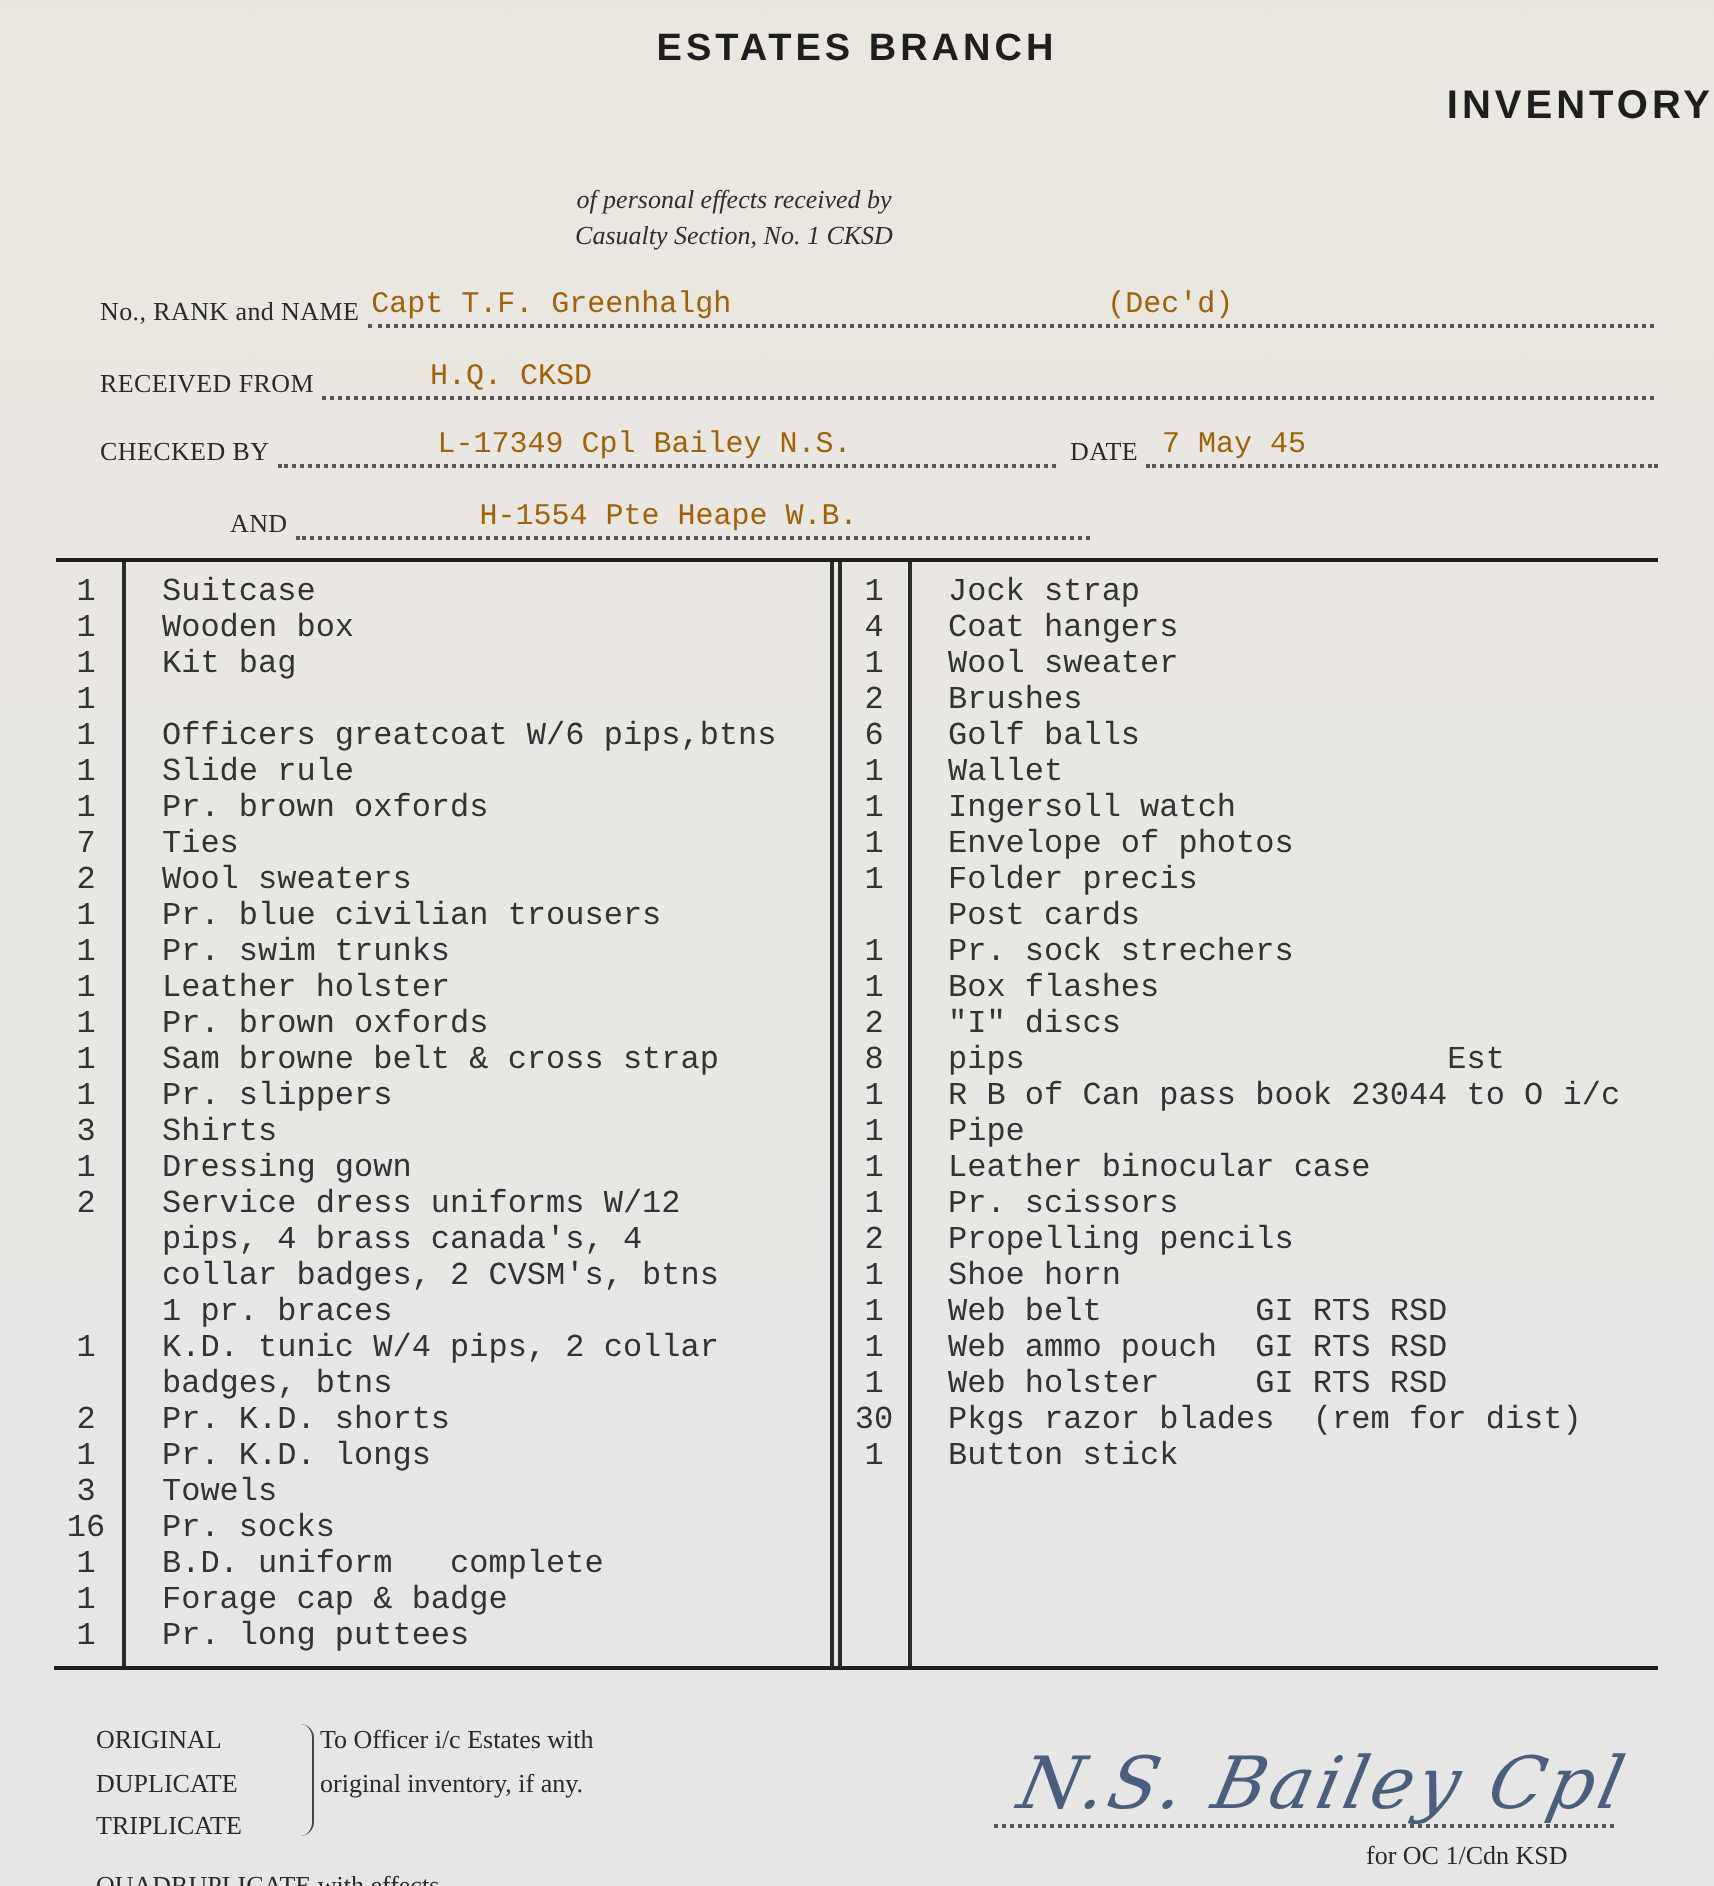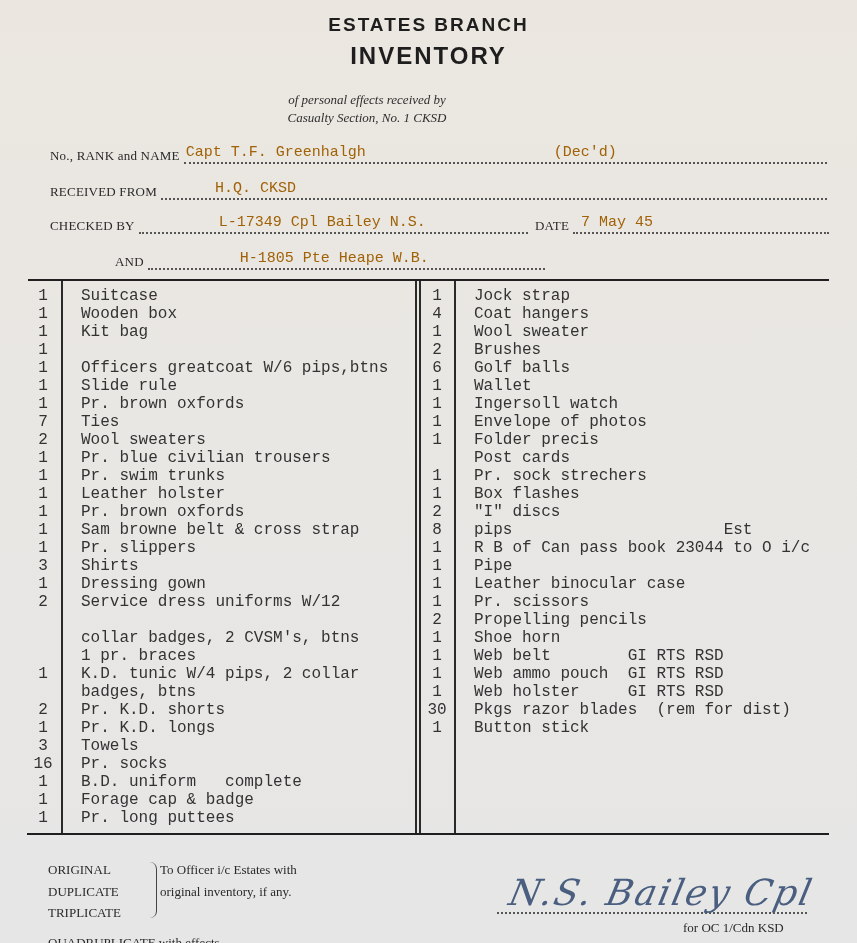--- a/index.html
+++ b/index.html
@@ -7,23 +7,23 @@
       width: 857px; height: 943px; overflow: hidden; position: relative;
       background: linear-gradient(180deg, #ebe7e0 0%, #e9e7e3 40%, #e6e6e6 100%);
       color: #2a2a2a;
     }
     .hdr1 {
       position: absolute; left: 0; width: 857px; top: 14px; text-align: center;
       font-family: "Liberation Sans", sans-serif; font-weight: bold;
       font-size: 19px; letter-spacing: 2px; color: #1e1e1e;
     }
     .hdr2 {
-      position: absolute; left: 0; width: 857px; top: 42px; text-align: center;
+      position: absolute; left: 0; width: 857px; top: 42px; text-align: right;
       font-family: "Liberation Sans", sans-serif; font-weight: bold;
-      font-size: 24px; letter-spacing: 2px; color: #1e1e1e;
+      font-size: 20px; letter-spacing: 2px; color: #1e1e1e;
     }
     .sub {
       position: absolute; left: 3px; width: 728px; text-align: center;
       font-family: "Liberation Serif", serif; font-style: italic;
       font-size: 13px; color: #2e2e2e;
     }
     .field {
       position: absolute; height: 20px;
       font-family: "Liberation Serif", serif; font-size: 13px; color: #2a2a2a;
       display: flex; align-items: flex-end;
@@ -98,21 +98,21 @@
   <div class="field" style="left:535px; width:294px; top:214px;">
     <span class="lbl">DATE</span>
     <span class="dots">
       <span class="val" style="left:8px;">7 May 45</span>
     </span>
   </div>
 
   <div class="field" style="left:115px; width:430px; top:250px;">
     <span class="lbl">AND</span>
     <span class="dots">
-      <span class="val" style="left:92px;">H-1805 Pte Heape W.B.</span>
+      <span class="val" style="left:92px;">H-1554 Pte Heape W.B.</span>
     </span>
   </div>
 
   <div class="rule-top"></div>
   <div class="rule-bot"></div>
   <div class="vline" style="left:61px;"></div>
   <div class="vline" style="left:415px;"></div>
   <div class="vline" style="left:419px;"></div>
   <div class="vline" style="left:454px;"></div>
 
@@ -128,21 +128,21 @@
     <div class="row"><span class="qty" style="width:30px;">2</span><span style="margin-left:23px;">Wool sweaters</span></div>
     <div class="row"><span class="qty" style="width:30px;">1</span><span style="margin-left:23px;">Pr. blue civilian trousers</span></div>
     <div class="row"><span class="qty" style="width:30px;">1</span><span style="margin-left:23px;">Pr. swim trunks</span></div>
     <div class="row"><span class="qty" style="width:30px;">1</span><span style="margin-left:23px;">Leather holster</span></div>
     <div class="row"><span class="qty" style="width:30px;">1</span><span style="margin-left:23px;">Pr. brown oxfords</span></div>
     <div class="row"><span class="qty" style="width:30px;">1</span><span style="margin-left:23px;">Sam browne belt &amp; cross strap</span></div>
     <div class="row"><span class="qty" style="width:30px;">1</span><span style="margin-left:23px;">Pr. slippers</span></div>
     <div class="row"><span class="qty" style="width:30px;">3</span><span style="margin-left:23px;">Shirts</span></div>
     <div class="row"><span class="qty" style="width:30px;">1</span><span style="margin-left:23px;">Dressing gown</span></div>
     <div class="row"><span class="qty" style="width:30px;">2</span><span style="margin-left:23px;">Service dress uniforms W/12</span></div>
-    <div class="row"><span class="qty" style="width:30px;"></span></div>
+    <div class="row"><span class="qty" style="width:30px;"></span><span style="margin-left:23px;">pips, 4 brass canada's, 4</span></div>
     <div class="row"><span class="qty" style="width:30px;"></span><span style="margin-left:23px;">collar badges, 2 CVSM's, btns</span></div>
     <div class="row"><span class="qty" style="width:30px;"></span><span style="margin-left:23px;">1 pr. braces</span></div>
     <div class="row"><span class="qty" style="width:30px;">1</span><span style="margin-left:23px;">K.D. tunic W/4 pips, 2 collar</span></div>
     <div class="row"><span class="qty" style="width:30px;"></span><span style="margin-left:23px;">badges, btns</span></div>
     <div class="row"><span class="qty" style="width:30px;">2</span><span style="margin-left:23px;">Pr. K.D. shorts</span></div>
     <div class="row"><span class="qty" style="width:30px;">1</span><span style="margin-left:23px;">Pr. K.D. longs</span></div>
     <div class="row"><span class="qty" style="width:30px;">3</span><span style="margin-left:23px;">Towels</span></div>
     <div class="row"><span class="qty" style="width:30px;">16</span><span style="margin-left:23px;">Pr. socks</span></div>
     <div class="row"><span class="qty" style="width:30px;">1</span><span style="margin-left:23px;">B.D. uniform   complete</span></div>
     <div class="row"><span class="qty" style="width:30px;">1</span><span style="margin-left:23px;">Forage cap &amp; badge</span></div>

